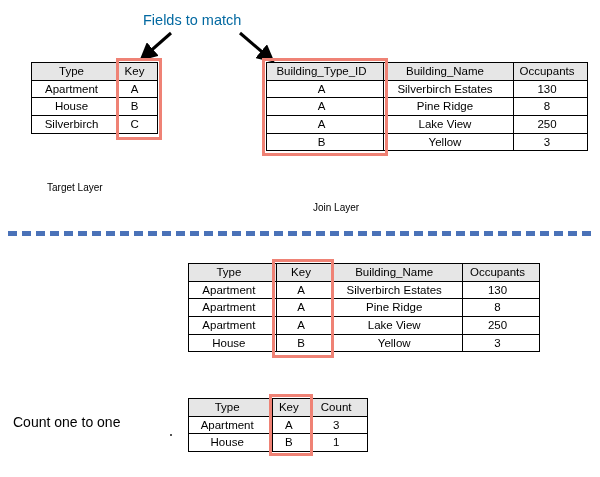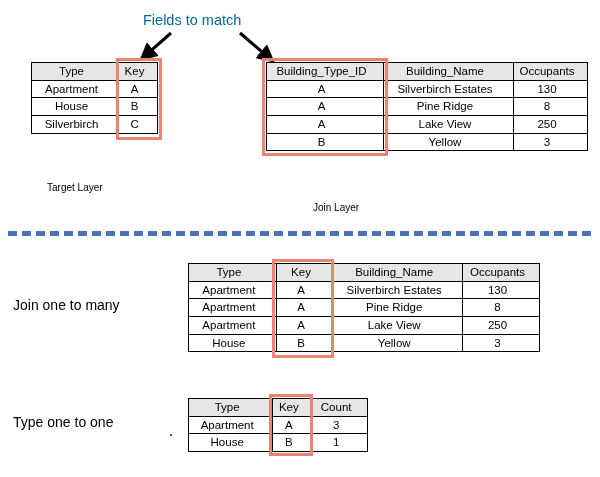--- a/index.html
+++ b/index.html
@@ -171,21 +171,20 @@
         <td>3</td>
       </tr>
     </tbody>
   </table>
   <div class="hl" style="left:262px; top:58px; width:126px; height:98px;"></div>
 
   <div class="caption" style="left:313px; top:182px;margin-top:20px;">Join Layer</div>
 
   <div class="divider"></div>
 
-  <div class="side-label" style="left:13px; top:297px;">Join one to many</div>
 
   <table class="tbl" style="left:188px; top:263px; width:352px;">
     <thead>
       <tr>
         <th style="width:88px;">Type</th>
         <th style="width:57px;">Key</th>
         <th style="width:130px;">Building_Name</th>
         <th style="width:77px;">Occupants</th>
       </tr>
     </thead>
@@ -211,21 +210,21 @@
       <tr>
         <td>House</td>
         <td>B</td>
         <td>Yellow</td>
         <td>3</td>
       </tr>
     </tbody>
   </table>
   <div class="hl" style="left:272px; top:259px; width:62px; height:99px;"></div>
 
-  <div class="side-label" style="left:13px; top:414px;">Type one to one</div>
+  <div class="side-label" style="left:13px; top:414px;">Count one to one</div>
 
   <div class="dot" style="left:170px; top:434px;"></div>
 
   <table class="tbl" style="left:188px; top:398px; width:180px;">
     <thead>
       <tr>
         <th style="width:85px;">Type</th>
         <th style="width:39px;">Key</th>
         <th style="width:56px;margin-top:6px;">Count</th>
       </tr>

